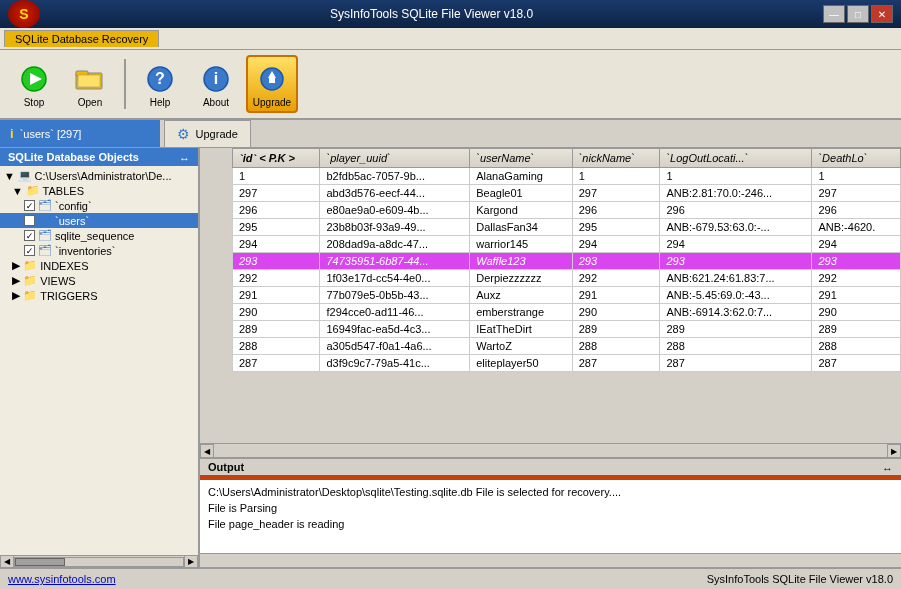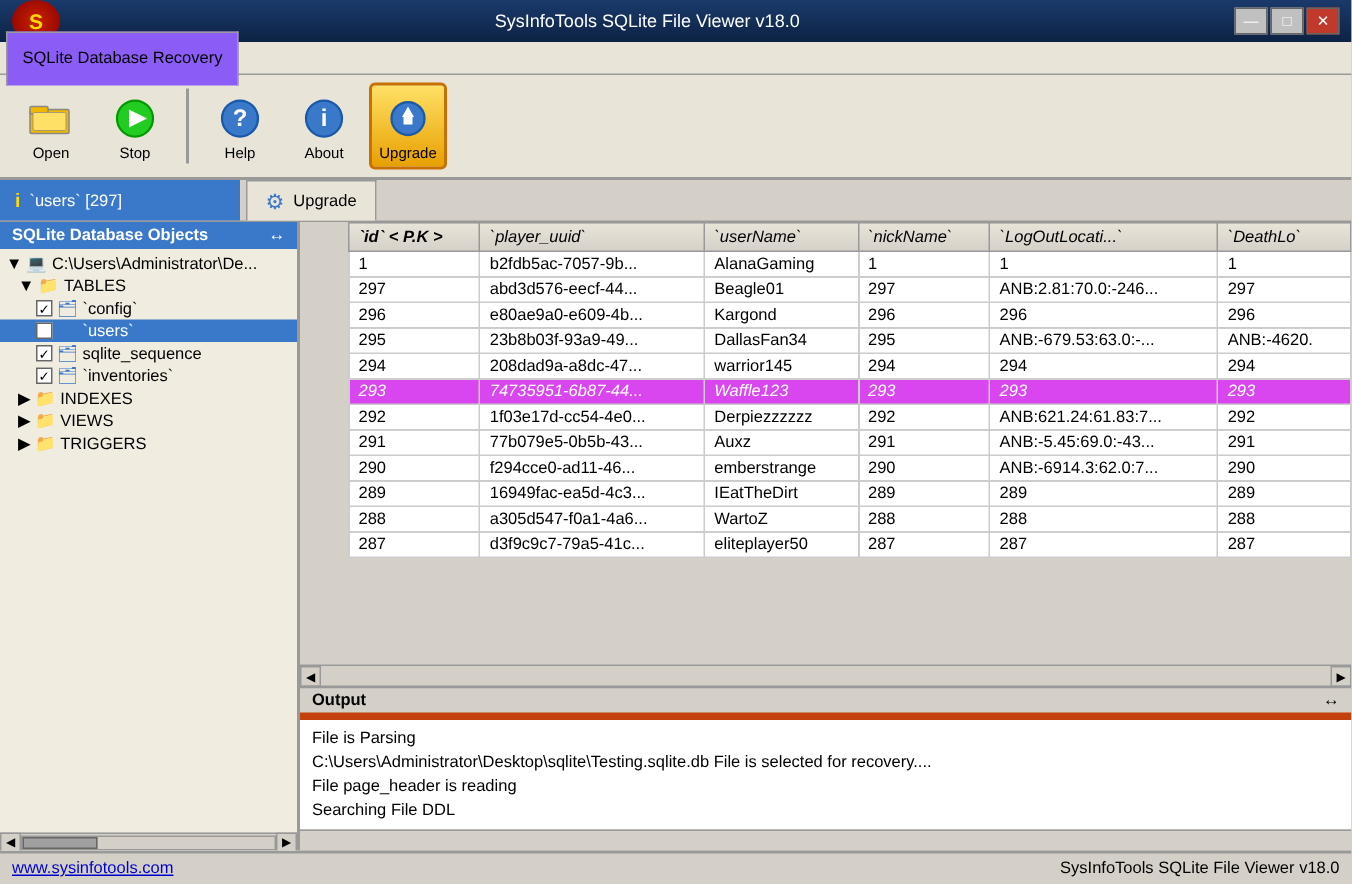--- a/index.html
+++ b/index.html
@@ -38,26 +38,26 @@
     .menu-bar {
       background: #e8e4d8;
       height: 22px;
       border-bottom: 1px solid #999;
       display: flex;
       align-items: center;
       padding: 0 4px;
     }
     .menu-tab {
       padding: 2px 10px;
-      background: #8b5cf6;
+      background: #eab308;
       border: 1px solid #999;
       border-bottom: none;
       font-size: 11px;
       cursor: pointer;
-      height: 36px;
+      height: 17px;
       display: flex; align-items: center;
     }
 
     
     .toolbar {
       background: #e8e4d8;
       height: 70px;
       border-bottom: 2px solid #999;
       display: flex;
       align-items: center;
@@ -303,36 +303,36 @@
   </div>
 </div>
 
 <div class="menu-bar">
   <div class="menu-tab">SQLite Database Recovery</div>
 </div>
 
 <div class="toolbar">
   <div class="toolbar-btn">
     <div class="icon-box">
+      <svg width="30" height="30" viewBox="0 0 30 30">
+        <circle cx="15" cy="15" r="12" fill="#22cc22" stroke="#009900" stroke-width="1.5"></circle>
+        <polygon points="11,9 23,15 11,21" fill="white"></polygon>
+      </svg>
+    </div>
+    <span>Stop</span>
+  </div>
+  <div class="toolbar-btn">
+    <div class="icon-box">
       <svg width="30" height="28" viewBox="0 0 30 28">
         <rect x="1" y="8" width="26" height="16" rx="1" fill="#f0b800" stroke="#888" stroke-width="1"></rect>
         <rect x="1" y="6" width="12" height="5" rx="1" fill="#f0b800" stroke="#888" stroke-width="1"></rect>
         <rect x="3" y="10" width="22" height="12" rx="1" fill="#ffe066" stroke="#888" stroke-width="0.5"></rect>
       </svg>
     </div>
     <span>Open</span>
-  </div>
-  <div class="toolbar-btn">
-    <div class="icon-box">
-      <svg width="30" height="30" viewBox="0 0 30 30">
-        <circle cx="15" cy="15" r="12" fill="#22cc22" stroke="#009900" stroke-width="1.5"></circle>
-        <polygon points="11,9 23,15 11,21" fill="white"></polygon>
-      </svg>
-    </div>
-    <span>Stop</span>
   </div>
   <div class="toolbar-sep"></div>
   <div class="toolbar-btn">
     <div class="icon-box">
       <svg width="30" height="30" viewBox="0 0 30 30">
         <circle cx="15" cy="15" r="12" fill="#3a78c9" stroke="#1a58a9" stroke-width="1.5"></circle>
         <text x="15" y="20" text-anchor="middle" fill="white" font-size="16" font-weight="bold">?</text>
       </svg>
     </div>
     <span>Help</span>
@@ -550,24 +550,23 @@
       <div class="scroll-track"></div>
       <div class="scroll-btn">▶</div>
     </div>
 
     <div class="output-area">
       <div class="output-header">
         <span>Output</span>
         <span>↔</span>
       </div>
       <div class="output-content" id="output-content">
-      <p>File is Parsing</p>
-          <p>C:\Users\Administrator\Desktop\sqlite\Testing.sqlite.db File is selected for recovery....</p>
+      <p>C:\Users\Administrator\Desktop\sqlite\Testing.sqlite.db File is selected for recovery....</p>
+          <p>File is Parsing</p>
           <p>File page_header is reading</p>
-          <p>Searching File DDL</p>
         </div>
       <div class="output-scroll"></div>
     </div>
   </div>
 </div>
 
 <div class="status-bar">
   <a class="status-link" href="#">www.sysinfotools.com</a>
   <span>SysInfoTools SQLite File Viewer v18.0</span>
 </div>

